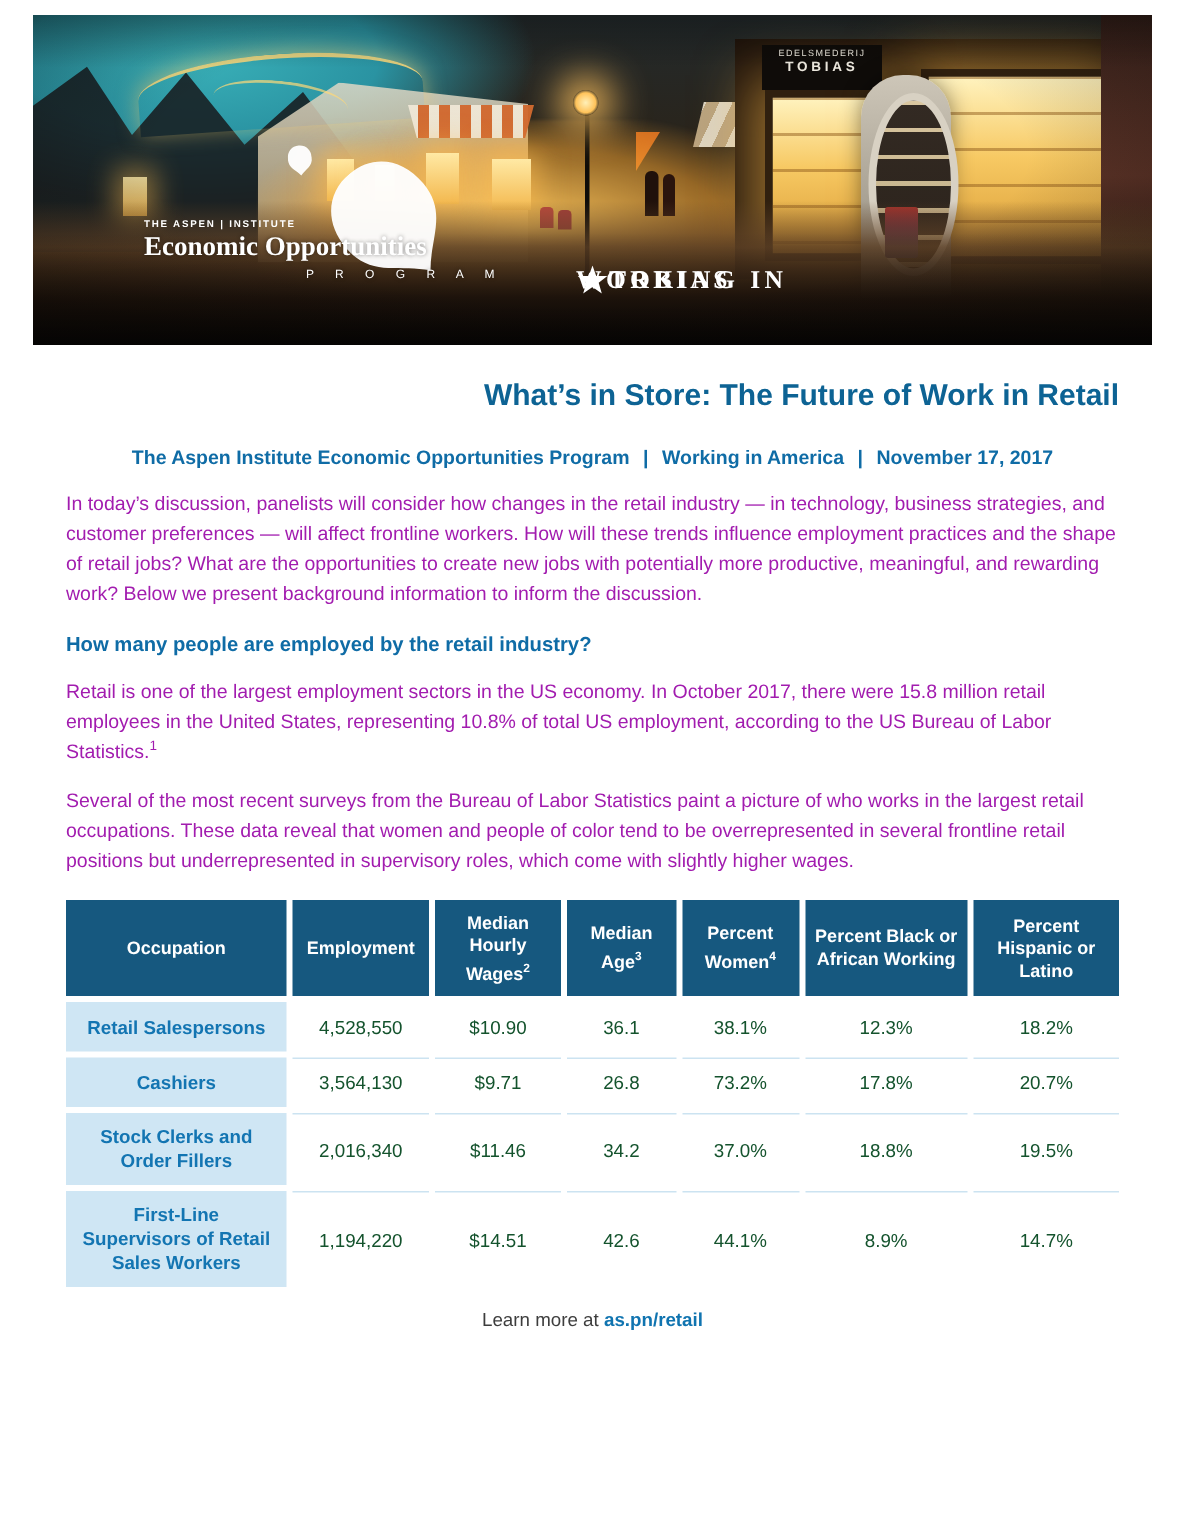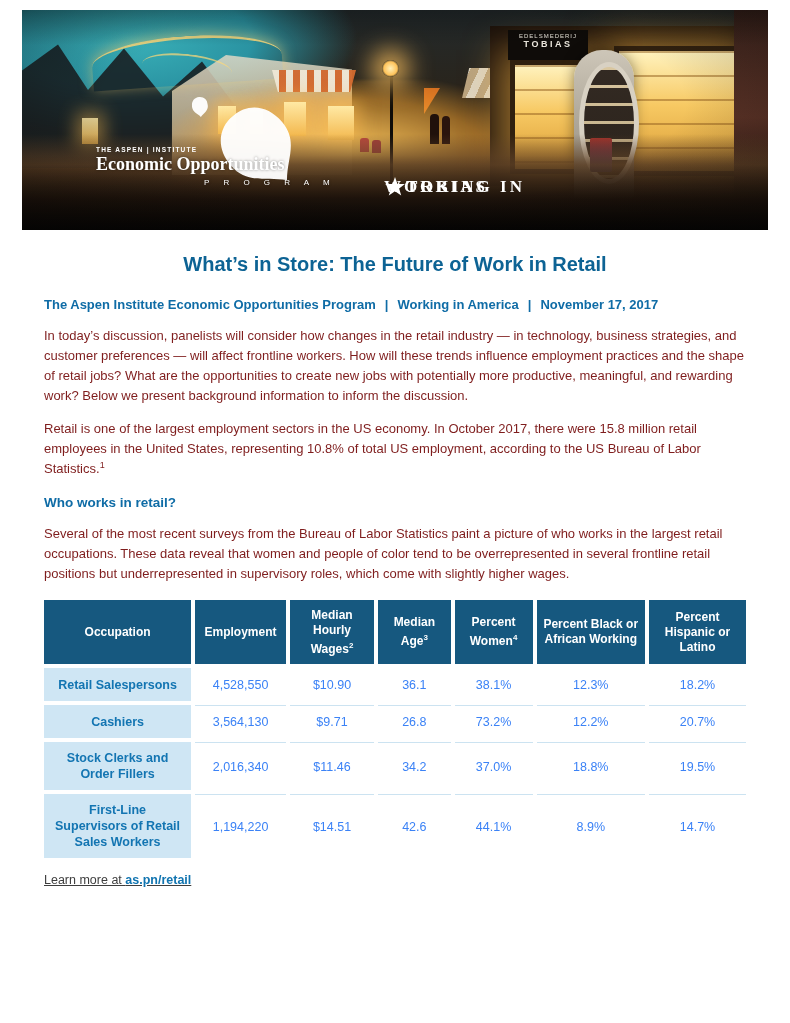--- a/index.html
+++ b/index.html
@@ -79,40 +79,40 @@
   .lg-center{left:50%;bottom:32px;transform:translateX(-50%);white-space:nowrap;
              font-family:"Liberation Serif",serif;font-weight:bold;font-size:17px;letter-spacing:3px;}
   .lg-center .star{position:relative;display:inline-block;width:20px;height:19px;vertical-align:-3px;margin:0 1px;}
   .lg-right{right:26px;bottom:18px;width:220px;text-align:center;font-family:"Liberation Serif",serif;
             font-size:15.5px;letter-spacing:1px;white-space:nowrap;}
   .lg-right .leaf-r{position:relative;display:block;margin:0 auto 2px;width:30px;height:36px;}
   .lg-right .div{font-weight:normal;font-size:19px;position:relative;top:1px;margin:0 2px;}
 
   
   .content{position:absolute;left:44px;top:240px;width:702px;}
-  h1.title{margin:12px 0 0;text-align:center;font-size:20px;line-height:24px;color:#0d6394;font-weight:bold;}
-  .subtitle{margin-top:21px;text-align:left;font-size:13px;line-height:16px;font-weight:bold;color:#0f6ca6;}
+  h1.title{margin:12px 0 0;text-align:right;font-size:20px;line-height:24px;color:#0d6394;font-weight:bold;}
+  .subtitle{margin-top:21px;text-align:center;font-size:13px;line-height:16px;font-weight:bold;color:#0f6ca6;}
   .subtitle .sep{margin:0 9px;}
   .bg-heading{margin-top:20px;text-align:center;font-size:13.5px;font-weight:bold;color:#0f6ca6;}
-  p.para{margin:13px 0 0;font-size:13px;line-height:20px;color:#7f1d1d;}
+  p.para{margin:13px 0 0;font-size:13px;line-height:20px;color:#a21caf;}
   h2.question{margin:15px 0 0;font-size:13.5px;line-height:17px;color:#0f6ca6;font-weight:bold;}
   sup.fn{vertical-align:super;font-size:9px;line-height:0;}
 
   table.stats{margin:12px 0 0 -4px;width:710px;border-collapse:separate;border-spacing:4px;table-layout:fixed;}
   table.stats thead th{background:#16587f;color:#fff;font-size:12px;font-weight:bold;text-align:center;
       vertical-align:middle;padding:6px 5px;height:52px;line-height:15px;}
   table.stats thead th sup{vertical-align:super;font-size:8px;}
   table.stats tbody th.occ{background:#cfe6f4;color:#1375b2;font-weight:bold;font-size:12.5px;text-align:center;
       vertical-align:middle;padding:8px 10px;line-height:16px;}
-  table.stats tbody td{background:#fff;color:#3b82f6;font-size:12.5px;text-align:center;vertical-align:middle;
+  table.stats tbody td{background:#fff;color:#14532d;font-size:12.5px;text-align:center;vertical-align:middle;
       padding:9px 4px;border-top:1px solid #cce3f1;}
   table.stats tbody tr:first-child td{border-top-color:transparent;}
   table.stats tbody tr.italic-row th.occ,table.stats tbody tr.italic-row td{font-style:italic;}
 
-  .learn-more{margin-top:11px;text-align:left;font-size:12.5px;color:#3d3d3d;text-decoration:underline;}
+  .learn-more{margin-top:11px;text-align:center;font-size:12.5px;color:#3d3d3d;}
   .learn-more a{color:#1074b0;font-weight:bold;text-decoration:none;}
 </style>
 </head>
 <body>
 
 <div class="page">
 
   <div class="banner">
     <div class="bnr-sky"></div>
     <div class="bnr-roofs"></div>
@@ -171,23 +171,23 @@
   <div class="content">
     <h1 class="title">What’s in Store: The Future of Work in Retail</h1>
 
     <div class="subtitle">
       <span>The Aspen Institute Economic Opportunities Program</span><span class="sep">|</span><span>Working in America</span><span class="sep">|</span><span>November 17, 2017</span>
     </div>
 
 
     <p class="para">In today’s discussion, panelists will consider how changes in the retail industry — in technology, business strategies, and customer preferences — will affect frontline workers. How will these trends influence employment practices and the shape of retail jobs? What are the opportunities to create new jobs with potentially more productive, meaningful, and rewarding work? Below we present background information to inform the discussion.</p>
 
+    <h2 class="question">How many people are employed by the retail industry?</h2>
     <p class="para"><span>Retail is one of the largest employment sectors in the US economy. In October 2017, there were 15.8 million retail employees in the United States, representing 10.8% of total US employment, according to the US Bureau of Labor Statistics.</span><sup class="fn">1</sup></p>
 
-    <h2 class="question">Who works in retail?</h2>
     <p class="para">Several of the most recent surveys from the Bureau of Labor Statistics paint a picture of who works in the largest retail occupations. These data reveal that women and people of color tend to be overrepresented in several frontline retail positions but underrepresented in supervisory roles, which come with slightly higher wages.</p>
 
     <table class="stats">
       <colgroup id="stats-colgroup">
           <col style="width: 21.7%;">
           <col style="width: 13.4%;">
           <col style="width: 12.4%;">
           <col style="width: 10.7%;">
           <col style="width: 11.5%;">
           <col style="width: 16%;">
@@ -213,21 +213,21 @@
             <td>38.1%</td>
             <td>12.3%</td>
             <td>18.2%</td>
           </tr>
           <tr>
             <th class="occ">Cashiers</th>
             <td>3,564,130</td>
             <td>$9.71</td>
             <td>26.8</td>
             <td>73.2%</td>
-            <td>12.2%</td>
+            <td>17.8%</td>
             <td>20.7%</td>
           </tr>
           <tr>
             <th class="occ">Stock Clerks and Order Fillers</th>
             <td>2,016,340</td>
             <td>$11.46</td>
             <td>34.2</td>
             <td>37.0%</td>
             <td>18.8%</td>
             <td>19.5%</td>

